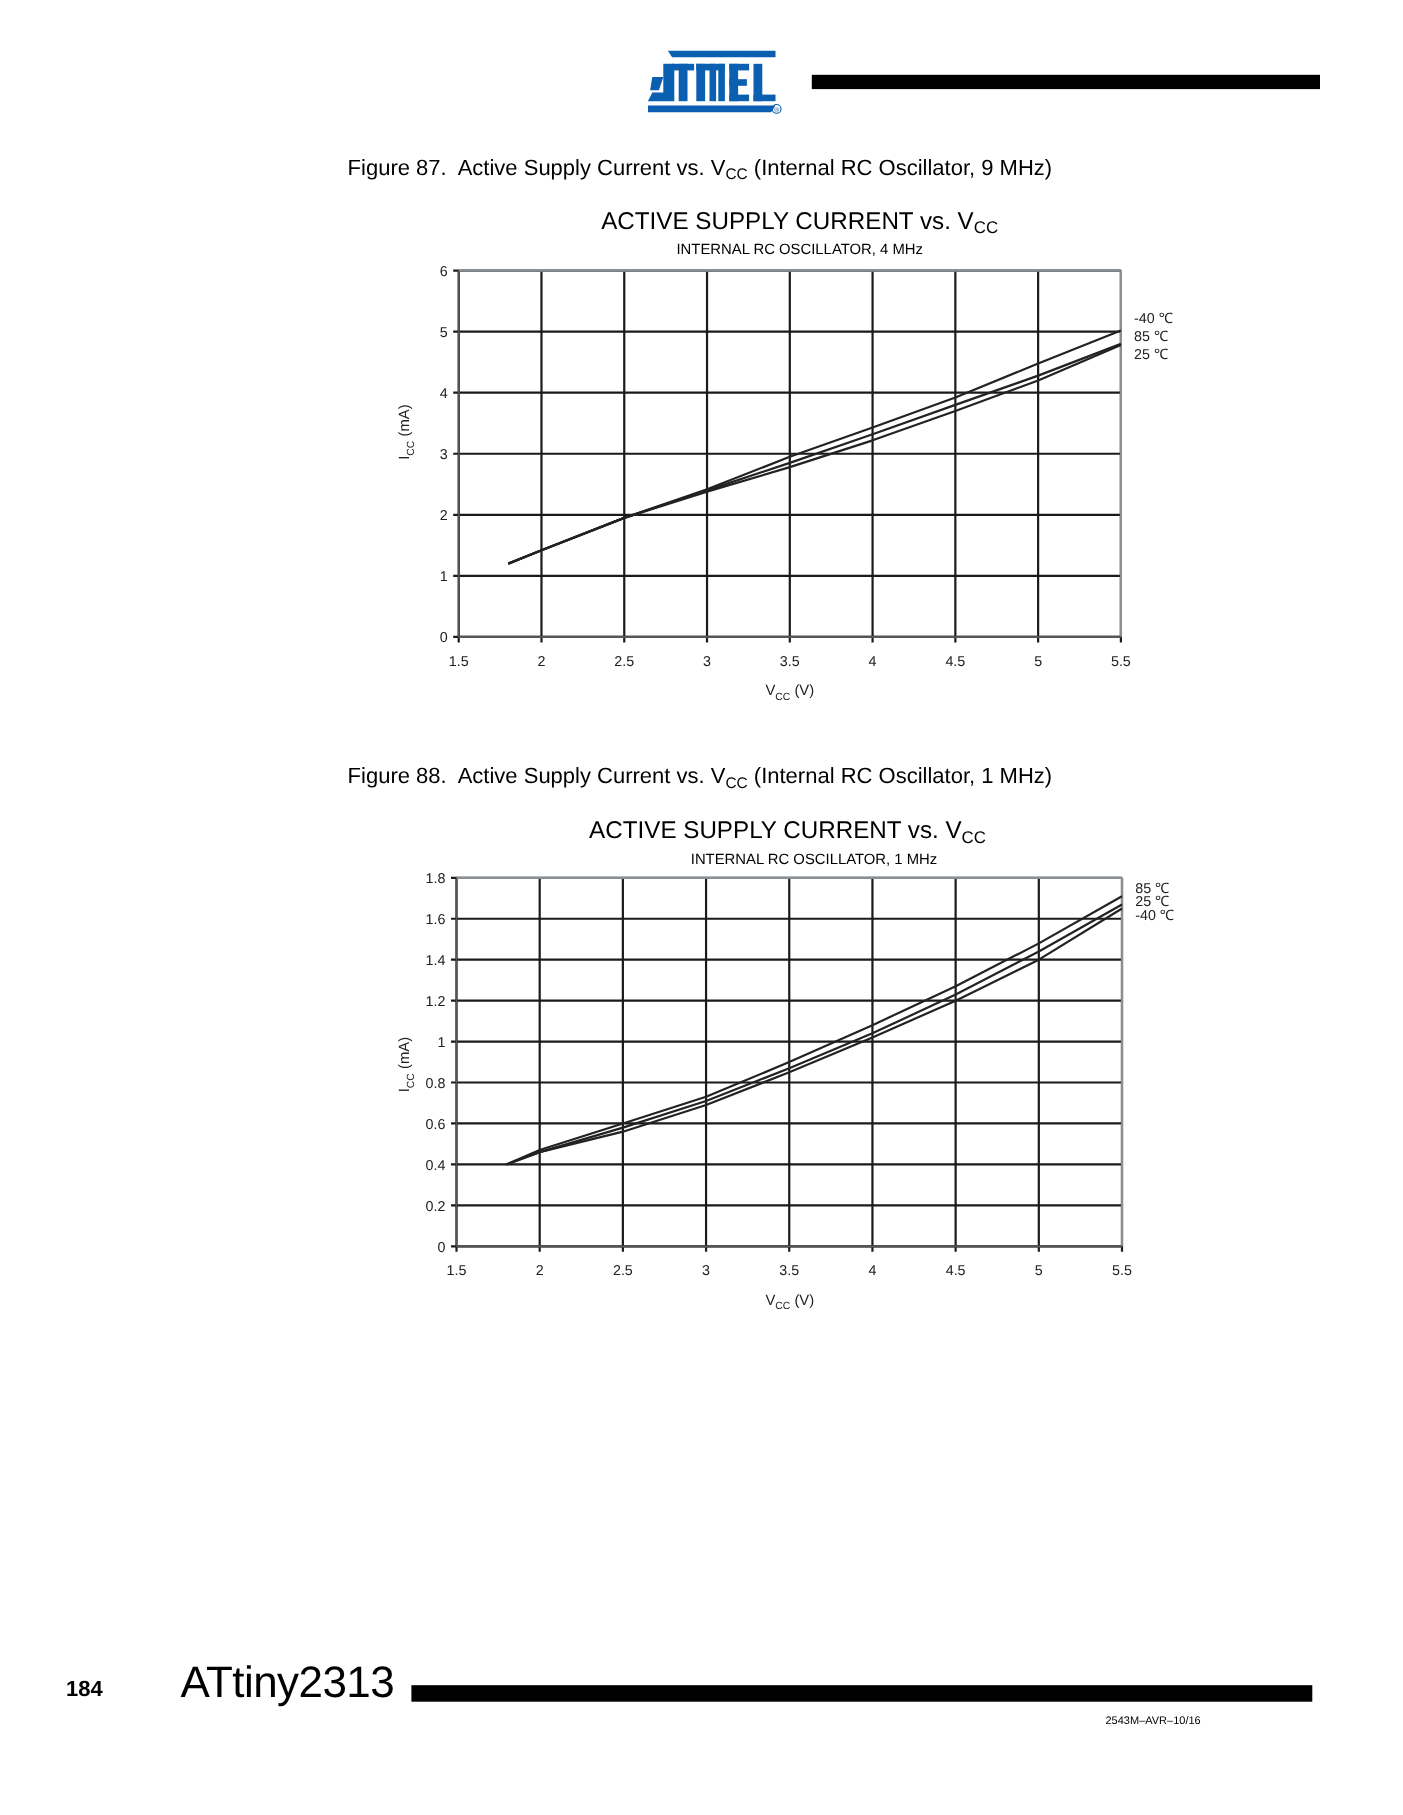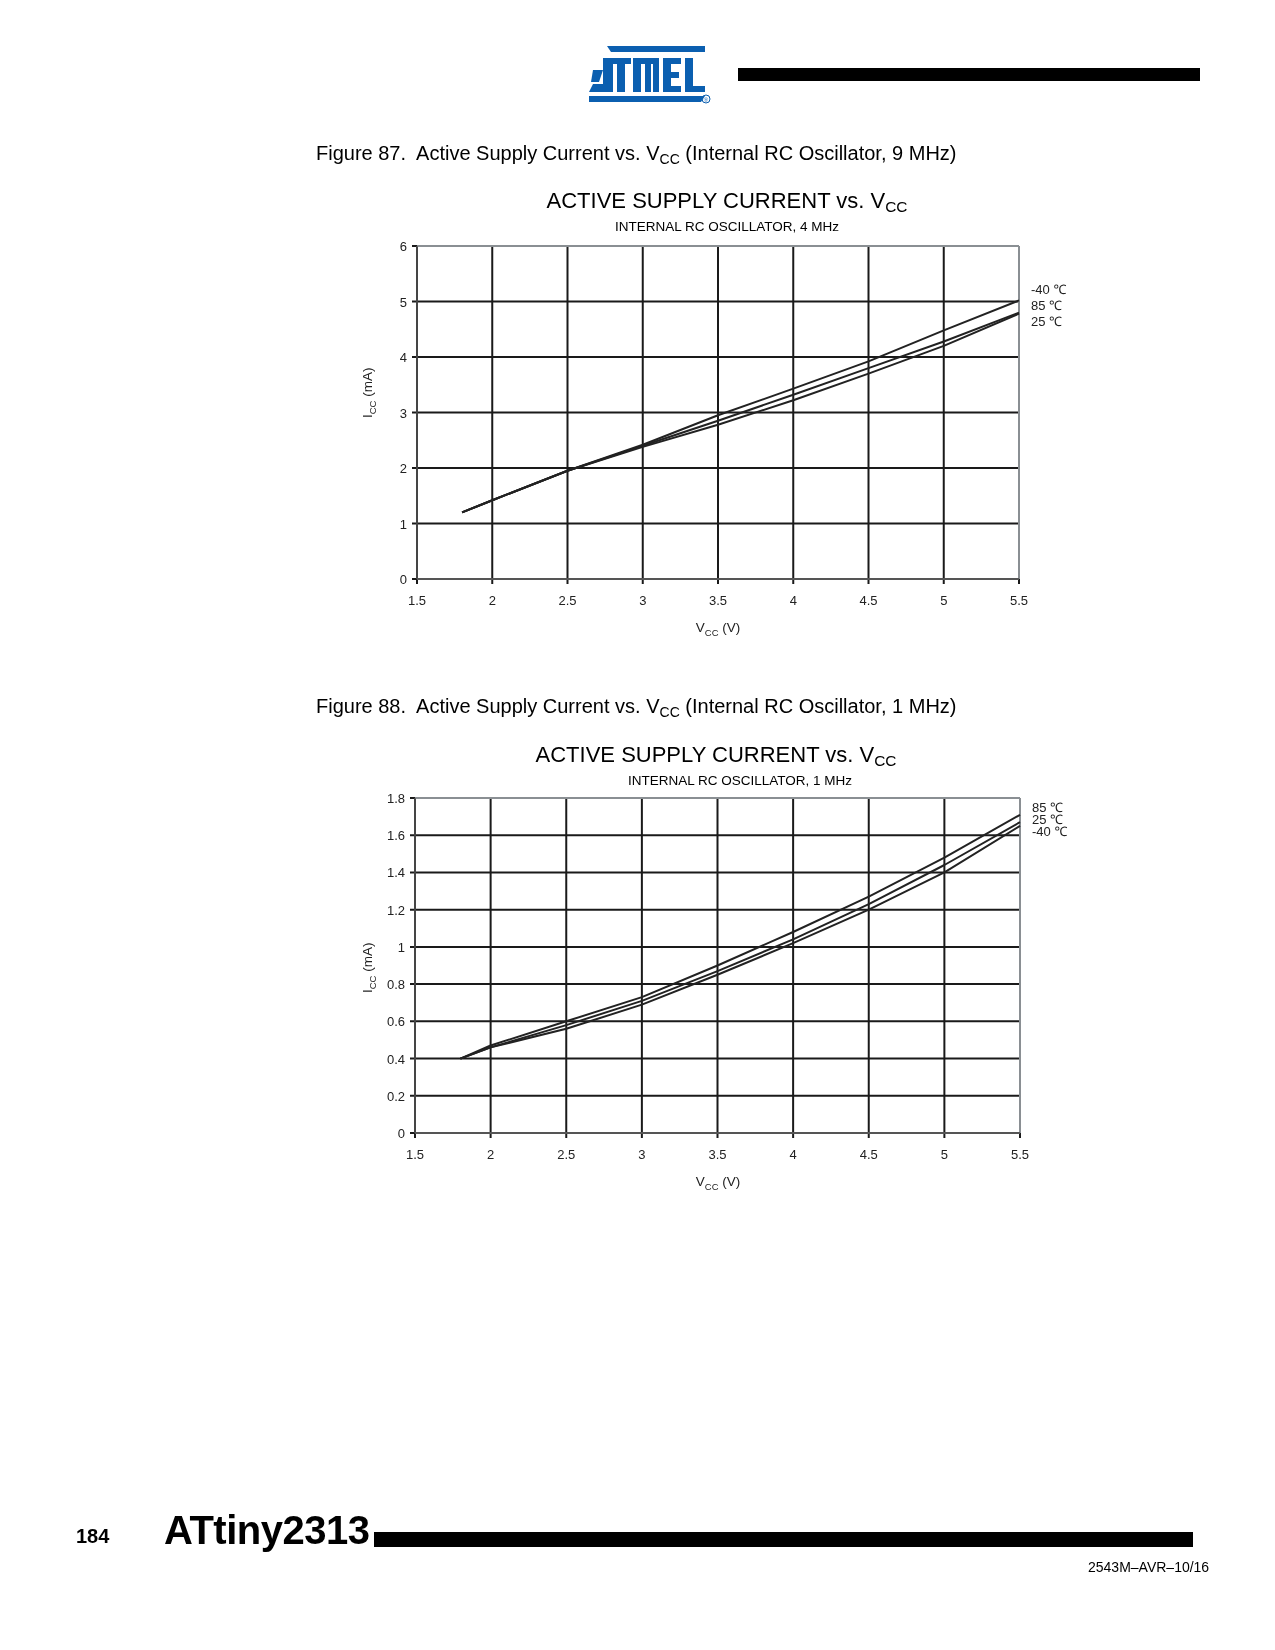--- a/index.html
+++ b/index.html
@@ -9,24 +9,24 @@
   .top-bar { left:738px; top:68px; width:462px; height:13px; background:#000; }
   .fig-caption { font-size:20px; white-space:nowrap; }
   .fig-caption b { font-weight:normal; }
   .fig-caption sub, .ctitle sub, .axlabel sub { font-size:70%; vertical-align:-4px; }
   .ctitle { font-size:22px; white-space:nowrap; text-align:center; }
   .csub { font-size:13.5px; white-space:nowrap; text-align:center; }
   .chart-svg { position:absolute; left:0; top:0; overflow:visible; }
   .tick { font-size:13px; fill:#222; font-family:"Liberation Sans", sans-serif; }
   .leg { font-size:13px; fill:#222; font-family:"Liberation Sans", sans-serif; }
   .axlabel { font-size:13.5px; white-space:nowrap; color:#222; }
-  .footer-page { left:76px; top:1525px; font-size:20px; font-weight:bold; }
-  .footer-title { left:164px; top:1508px; font-size:40px; font-weight:bold; letter-spacing:-0.5px; }
+  .footer-page { left:60px; top:1525px; font-size:20px; font-weight:bold; }
+  .footer-title { left:164px; top:1508px; font-size:40px; font-weight:normal; letter-spacing:-0.5px; }
   .footer-bar { left:374px; top:1532px; width:819px; height:15px; background:#000; }
-  .footer-doc { left:1088px; top:1559px; font-size:14px; }
+  .footer-doc { left:1005px; top:1559px; font-size:10px; }
 </style>
 </head>
 <body>
 
 <div class="abs logo">
   <svg width="122" height="58" viewBox="0 0 122 58">
     <g id="logo-g" fill="#0b5fb0">
       <polygon points="18,0 116,0 116,6 22,6"></polygon>
       <polygon points="14,12 24,12 24,46 0,46 4,38 14,38"></polygon>
       <polygon points="4,24 14,24 10,36 2,36"></polygon>

